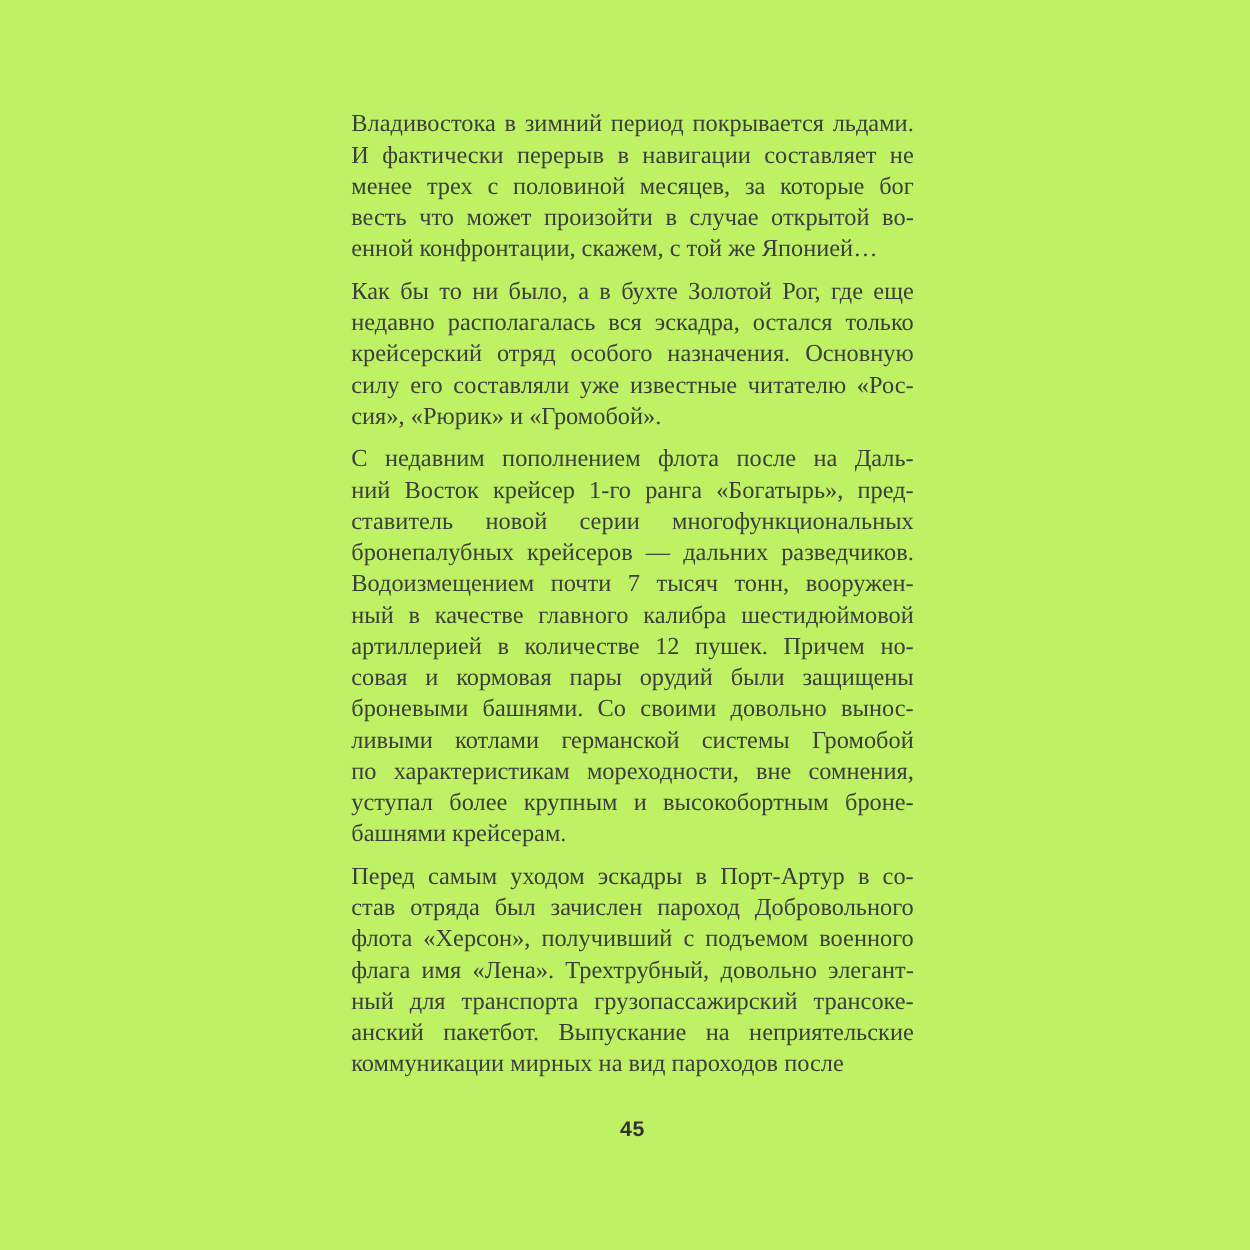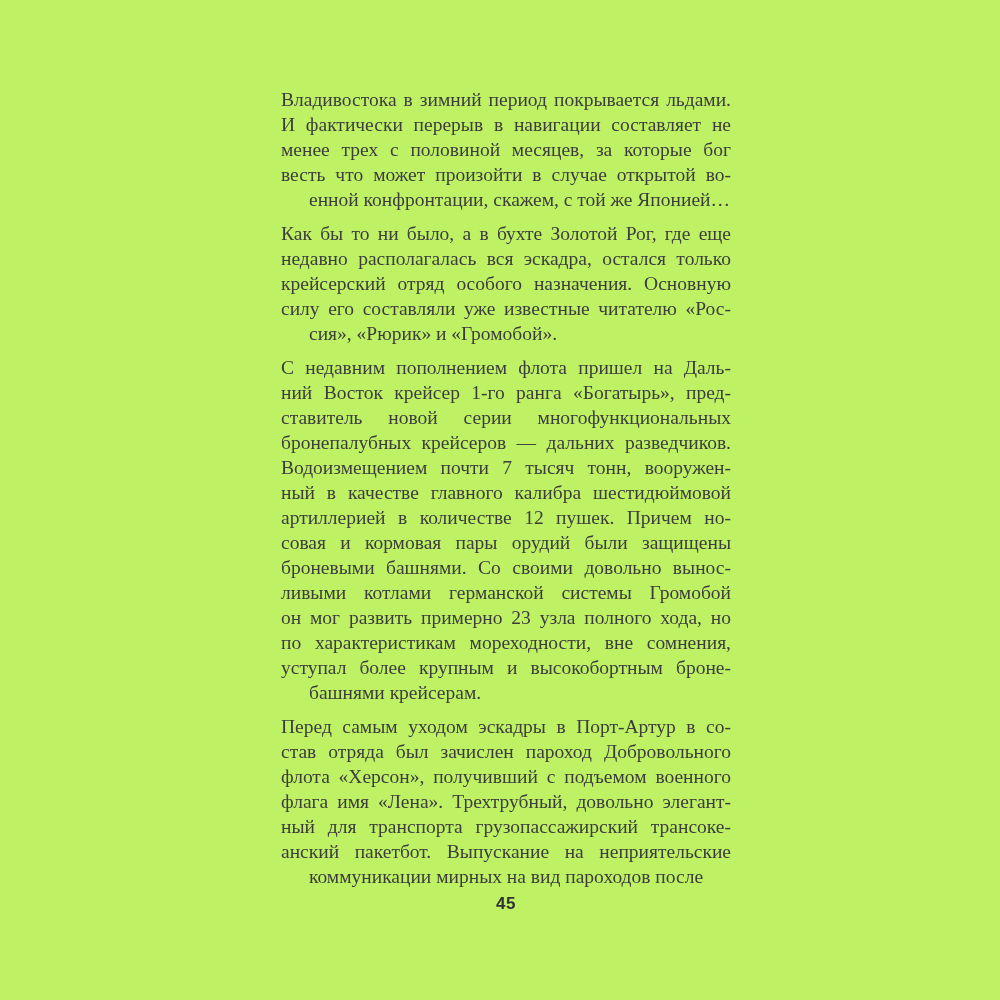--- a/index.html
+++ b/index.html
@@ -27,21 +27,20 @@
   .paragraph {
     margin: 0 0 9px 0;
   }
   .line {
     text-align: justify;
     text-align-last: justify;
     white-space: normal;
   }
   .line.last {
     text-align-last: left;
-    margin-left: 28px;
   }
   .footer {
     position: absolute;
     left: 281px;
     top: 894px;
     width: 450px;
     text-align: center;
   }
   .page-number {
     font-family: "Liberation Sans", "DejaVu Sans", sans-serif;
@@ -65,31 +64,30 @@
         <div class="line last">енной конфронтации, скажем, с той же Японией…</div>
       </div>
       <div class="paragraph">
         <div class="line">Как бы то ни было, а в бухте Золотой Рог, где еще</div>
         <div class="line">недавно располагалась вся эскадра, остался только</div>
         <div class="line">крейсерский отряд особого назначения. Основную</div>
         <div class="line">силу его составляли уже известные читателю «Рос-</div>
         <div class="line last">сия», «Рюрик» и «Громобой».</div>
       </div>
       <div class="paragraph">
-        <div class="line">С недавним пополнением флота пришел на Даль-</div>
+        <div class="line">С недавним пополнением флота после на Даль-</div>
         <div class="line">ний Восток крейсер 1-го ранга «Богатырь», пред-</div>
         <div class="line">ставитель новой серии многофункциональных</div>
         <div class="line">бронепалубных крейсеров — дальних разведчиков.</div>
         <div class="line">Водоизмещением почти 7 тысяч тонн, вооружен-</div>
         <div class="line">ный в качестве главного калибра шестидюймовой</div>
         <div class="line">артиллерией в количестве 12 пушек. Причем но-</div>
         <div class="line">совая и кормовая пары орудий были защищены</div>
         <div class="line">броневыми башнями. Со своими довольно вынос-</div>
         <div class="line">ливыми котлами германской системы Громобой</div>
-        <div class="line">он мог развить примерно 23 узла полного хода, но</div>
         <div class="line">по характеристикам мореходности, вне сомнения,</div>
         <div class="line">уступал более крупным и высокобортным броне-</div>
         <div class="line last">башнями крейсерам.</div>
       </div>
       <div class="paragraph">
         <div class="line">Перед самым уходом эскадры в Порт-Артур в со-</div>
         <div class="line">став отряда был зачислен пароход Добровольного</div>
         <div class="line">флота «Херсон», получивший с подъемом военного</div>
         <div class="line">флага имя «Лена». Трехтрубный, довольно элегант-</div>
         <div class="line">ный для транспорта грузопассажирский трансоке-</div>

